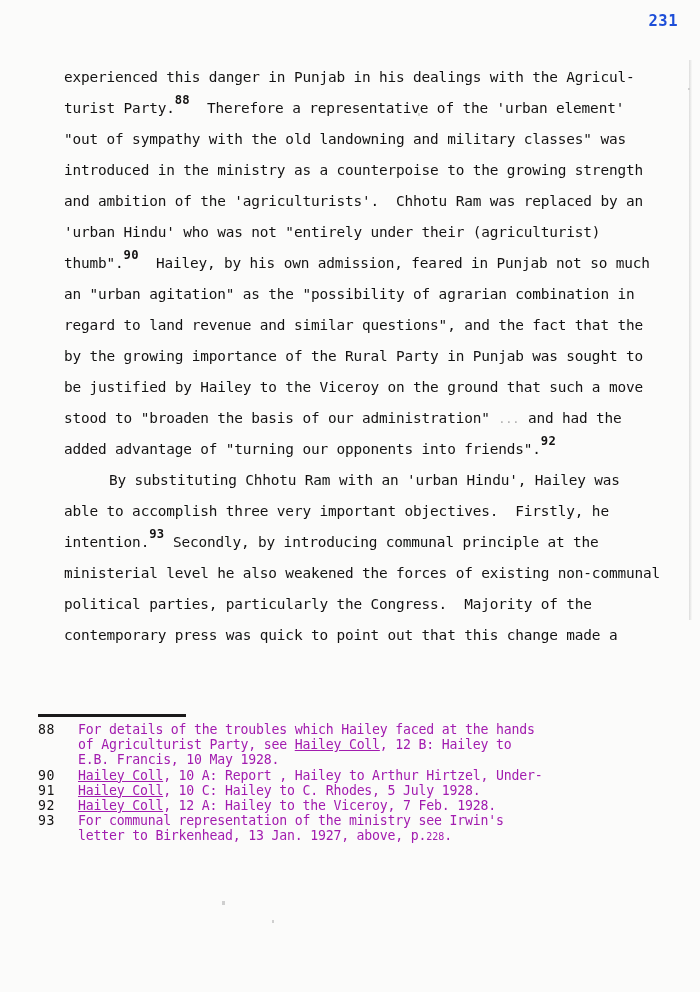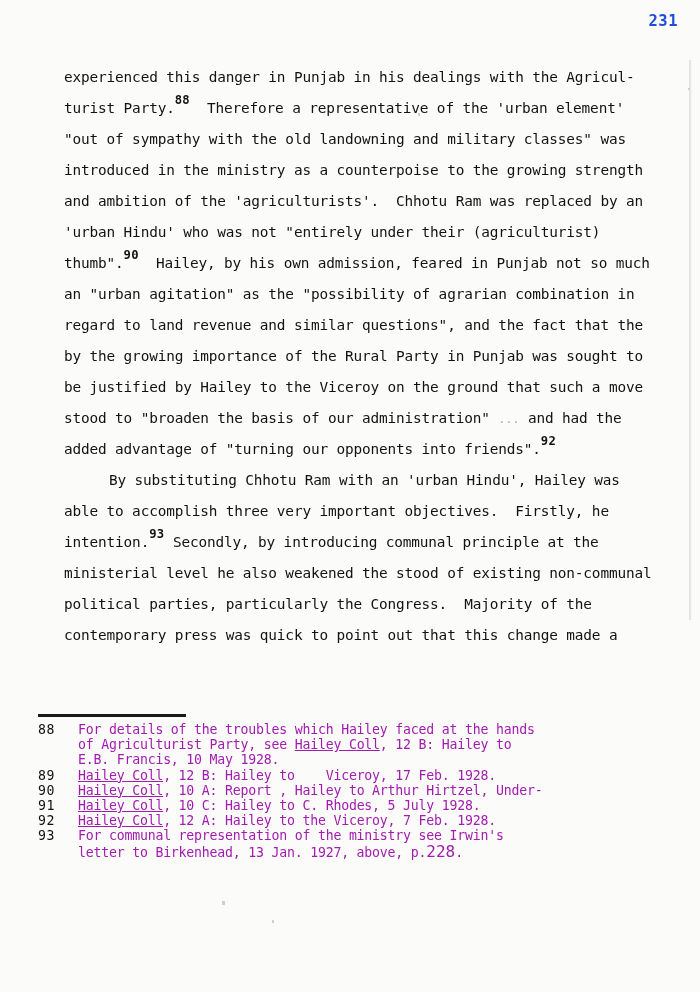--- a/index.html
+++ b/index.html
@@ -118,21 +118,21 @@
     line-height: 15.2px;
     white-space: pre;
     letter-spacing: -0.2px;
     color: #a21caf;
   }
   .u {
     text-decoration: underline;
     text-underline-offset: 1px;
   }
   .smallnum {
-    font-size: 16px;
+    font-size: 10px;
     letter-spacing: 0px;
     text-align: right;
   }
 </style>
 </head>
 <body>
 
 <div class="page">
 
   <div class="edge-shadow"></div>
@@ -153,43 +153,37 @@
       <div class="line"><span>thumb".</span><sup class="fn">90</sup><span>  Hailey, by his own admission, feared in Punjab not so much</span></div>
       <div class="line"><span>an "urban agitation" as the "possibility of agrarian combination in</span></div>
       <div class="line"><span>regard to land revenue and similar questions", and the fact that the</span></div>
       <div class="line"><span>by the growing importance of the Rural Party in Punjab was sought to</span></div>
       <div class="line"><span>be justified by Hailey to the Viceroy on the ground that such a move</span></div>
       <div class="line"><span>stood to "broaden the basis of our administration" </span><span class="faint">...</span><span> and had the</span></div>
       <div class="line"><span>added advantage of "turning our opponents into friends".</span><sup class="fn">92</sup></div>
       <div class="line indent"><span>By substituting Chhotu Ram with an 'urban Hindu', Hailey was</span></div>
       <div class="line"><span>able to accomplish three very important objectives.  Firstly, he</span></div>
       <div class="line"><span>intention.</span><sup class="fn">93</sup><span> Secondly, by introducing communal principle at the</span></div>
-      <div class="line"><span>ministerial level he also weakened the stood of existing non-communal</span></div>
+      <div class="line"><span>ministerial level he also weakened the forces of existing non-communal</span></div>
       <div class="line"><span>political parties, particularly the Congress.  Majority of the</span></div>
       <div class="line"><span>contemporary press was quick to point out that this change made a</span></div>
     </div>
 
   <div class="fn-rule"></div>
 
   <div class="footnotes">
       <div class="fn-row">
         <div class="fn-num">88</div>
         <div class="fn-body">
           <div class="fn-line"><span>For details of the troubles which Hailey faced at the hands</span></div>
           <div class="fn-line"><span>of Agriculturist Party, see </span><span class="u">Hailey Coll</span><span>, 12 B: Hailey to</span></div>
           <div class="fn-line"><span>E.B. Francis, 10 May 1928.</span></div>
         </div>
       </div>
       <div class="fn-row">
-        <div class="fn-num">89</div>
-        <div class="fn-body">
-          <div class="fn-line"><span class="u">Hailey Coll</span><span>, 12 B: Hailey to    Viceroy, 17 Feb. 1928.</span></div>
-        </div>
-      </div>
-      <div class="fn-row">
         <div class="fn-num">90</div>
         <div class="fn-body">
           <div class="fn-line"><span class="u">Hailey Coll</span><span>, 10 A: Report , Hailey to Arthur Hirtzel, Under-</span></div>
         </div>
       </div>
       <div class="fn-row">
         <div class="fn-num">91</div>
         <div class="fn-body">
           <div class="fn-line"><span class="u">Hailey Coll</span><span>, 10 C: Hailey to C. Rhodes, 5 July 1928.</span></div>
         </div>

